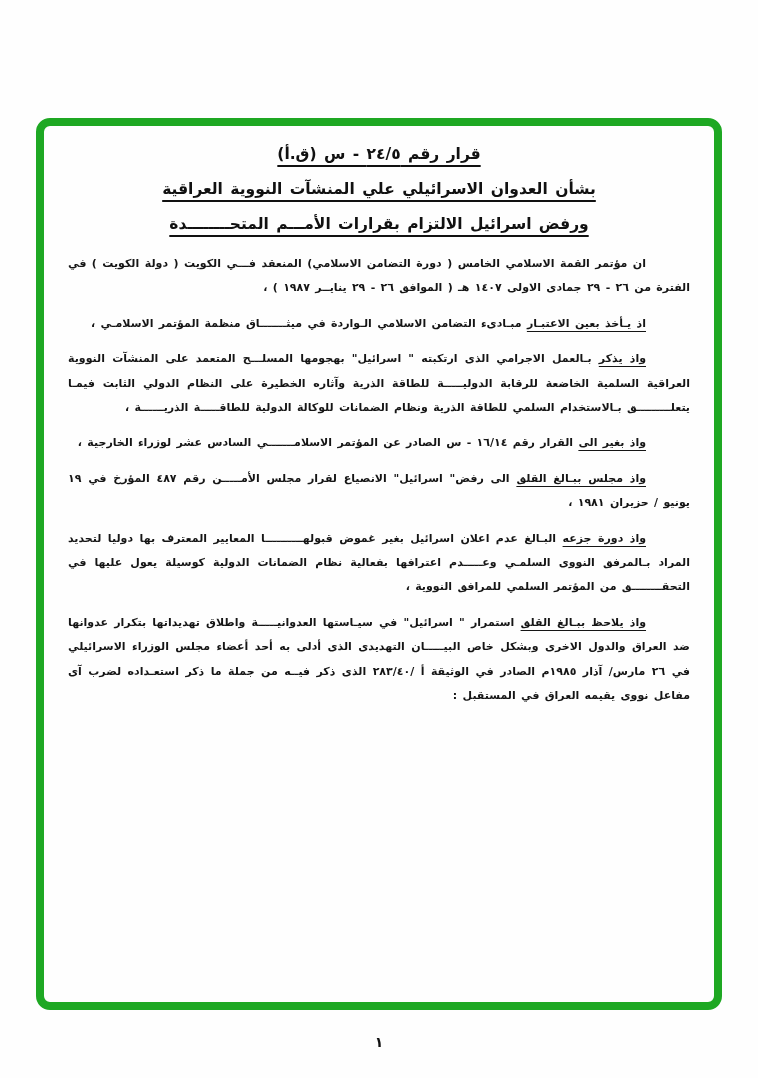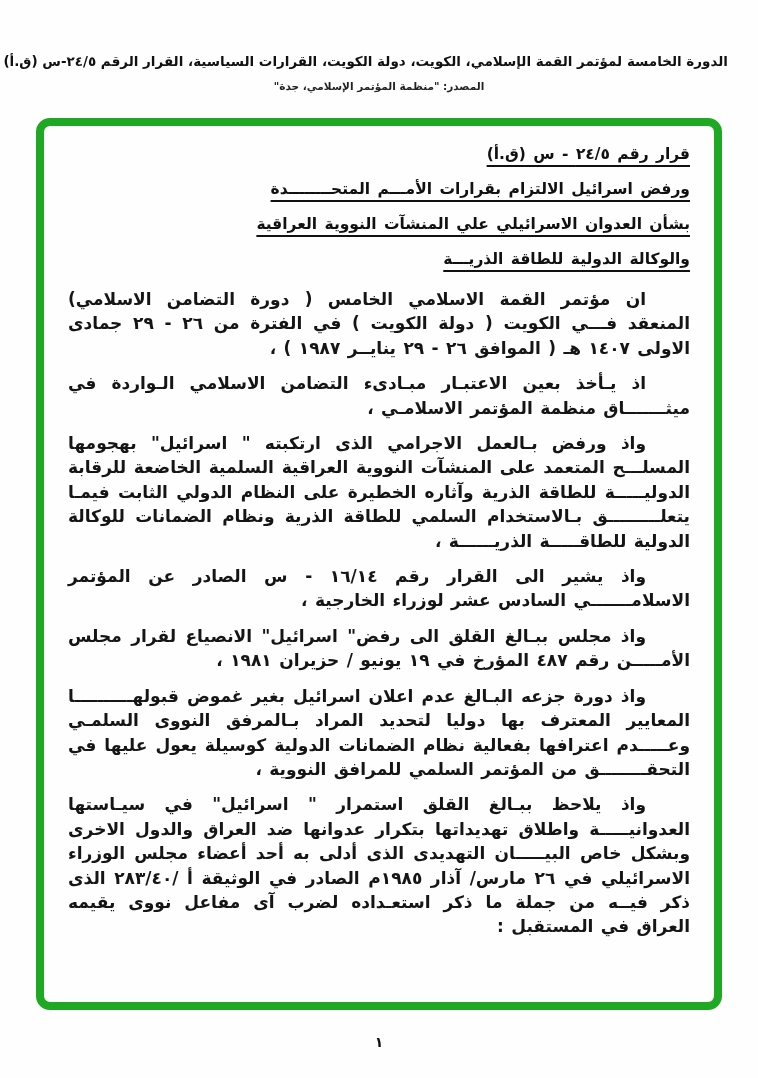--- a/index.html
+++ b/index.html
@@ -39,84 +39,81 @@
     left: 36px; top: 118px;
     width: 686px; height: 892px;
     border: 8px solid #1ea823;
     border-radius: 14px;
     padding: 16px 24px 0 24px;
     overflow: hidden;
     background: transparent;
   }
   .title-block {
     direction: rtl;
+    text-align: center;
     margin-bottom: 16px;
   }
   .title-line {
     font-size: 15.5px;
     font-weight: bold;
     line-height: 24px;
     margin-bottom: 11px;
     text-decoration: underline;
     text-underline-offset: 6px;
     text-decoration-thickness: 1.5px;
     word-spacing: 2px;
   }
   .body-block { direction: rtl; }
   .para {
     direction: rtl;
     text-align: justify;
-    font-size: 17px;
+    font-size: 11px;
     font-weight: bold;
     line-height: 24.4px;
     margin-bottom: 11px;
     text-indent: 44px;
     word-spacing: 1.5px;
     color: #151515;
   }
   .para .lead {
+    text-decoration: underline;
     text-underline-offset: 4px;
     text-decoration-thickness: 1.3px;
   }
   .page-number {
     position: absolute;
     bottom: 28px; left: 0; right: 0;
     text-align: center;
     font-size: 14px;
     font-weight: bold;
     color: #111;
   }
 </style>
 </head>
 <body>
 
 <div class="page">
 
-  <div class="doc-header">
-    <div class="header-line">الدورة الخامسة لمؤتمر القمة الإسلامي، الكويت، دولة الكويت، القرارات السياسية، القرار الرقم ٢٤/٥-س (ق.أ)</div>
-    <div class="source-line">المصدر:  "منظمة المؤتمر الإسلامي، جدة"</div>
-  </div>
 
   <div class="green-box" style="border-color: rgb(30, 168, 35);">
 
     <div class="title-block">
       <div class="title-line">قرار رقم ٢٤/٥ - س (ق.أ)</div>
+      <div class="title-line">بشأن العدوان الاسرائيلي علي المنشآت النووية العراقية</div>
       <div class="title-line">ورفض اسرائيل الالتزام بقرارات الأمـــم المتحــــــــدة</div>
-      <div class="title-line">بشأن العدوان الاسرائيلي علي المنشآت النووية العراقية</div>
-      <div class="title-line">والوكالة الدولية للطاقة الذريـــة</div>
     </div>
 
     <div class="body-block">
       <p class="para"><span class="lead"></span><span>ان مؤتمر القمة الاسلامي الخامس ( دورة التضامن الاسلامي) المنعقد فـــي الكويت ( دولة الكويت ) في الفترة من ٢٦ - ٢٩ جمادى الاولى ١٤٠٧ هـ ( الموافق ٢٦ - ٢٩ ينايــر ١٩٨٧ ) ،</span></p>
 
       <p class="para"><span class="lead">اذ يـأخذ بعين الاعتبـار</span><span> مبـادىء التضامن الاسلامي الـواردة في ميثـــــــاق منظمة المؤتمر الاسلامـي ،</span></p>
 
-      <p class="para"><span class="lead">واذ ورفض</span><span> بـالعمل الاجرامي الذى ارتكبته " اسرائيل" بهجومها المسلـــح المتعمد على المنشآت النووية العراقية السلمية الخاضعة للرقابة الدوليـــــة للطاقة الذرية وآثاره الخطيرة على النظام الدولي الثابت فيمـا يتعلـــــــــق بـالاستخدام السلمي للطاقة الذرية ونظام الضمانات للوكالة الدولية للطاقـــــة الذريــــــة ،</span></p>
+      <p class="para"><span class="lead">واذ يذكر</span><span> بـالعمل الاجرامي الذى ارتكبته " اسرائيل" بهجومها المسلـــح المتعمد على المنشآت النووية العراقية السلمية الخاضعة للرقابة الدوليـــــة للطاقة الذرية وآثاره الخطيرة على النظام الدولي الثابت فيمـا يتعلـــــــــق بـالاستخدام السلمي للطاقة الذرية ونظام الضمانات للوكالة الدولية للطاقـــــة الذريــــــة ،</span></p>
 
-      <p class="para"><span class="lead">واذ يشير الى</span><span> القرار رقم ١٦/١٤ - س الصادر عن المؤتمر الاسلامـــــــي السادس عشر لوزراء الخارجية ،</span></p>
+      <p class="para"><span class="lead">واذ بغير الى</span><span> القرار رقم ١٦/١٤ - س الصادر عن المؤتمر الاسلامـــــــي السادس عشر لوزراء الخارجية ،</span></p>
 
       <p class="para"><span class="lead">واذ مجلس ببـالغ القلق</span><span> الى رفض" اسرائيل" الانصياع لقرار مجلس الأمـــــن رقم ٤٨٧ المؤرخ في ١٩ يونيو / حزيران ١٩٨١ ،</span></p>
 
 
       <p class="para"><span class="lead">واذ دورة جزعه</span><span> البـالغ  عدم اعلان اسرائيل بغير غموض قبولهــــــــــا المعايير المعترف بها دوليا لتحديد المراد بـالمرفق النووى السلمـي وعـــــدم اعترافها بفعالية نظام الضمانات الدولية كوسيلة يعول عليها في التحقــــــــق من المؤتمر السلمي للمرافق النووية ،</span></p>
 
       <p class="para"><span class="lead">واذ يلاحظ ببـالغ  القلق</span><span> استمرار " اسرائيل" في سيـاستها العدوانيـــــة واطلاق تهديداتها بتكرار عدوانها ضد العراق والدول الاخرى وبشكل خاص البيـــــان التهديدى الذى أدلى به  أحد أعضاء مجلس الوزراء الاسرائيلي في ٢٦ مارس/ آذار ١٩٨٥م الصادر في الوثيقة أ /٢٨٣/٤٠ الذى ذكر فيــه من جملة ما ذكر استعـداده لضرب آى مفاعل نووى يقيمه  العراق في المستقبل :</span></p>
     </div>
 
   </div>

